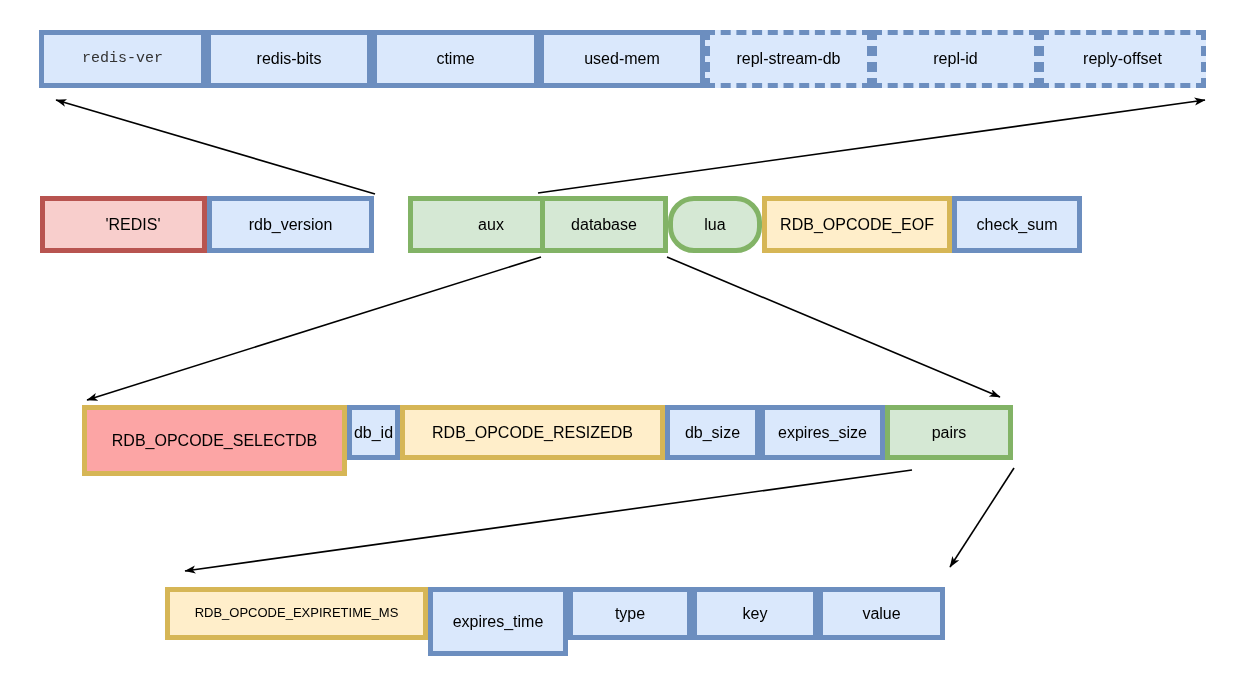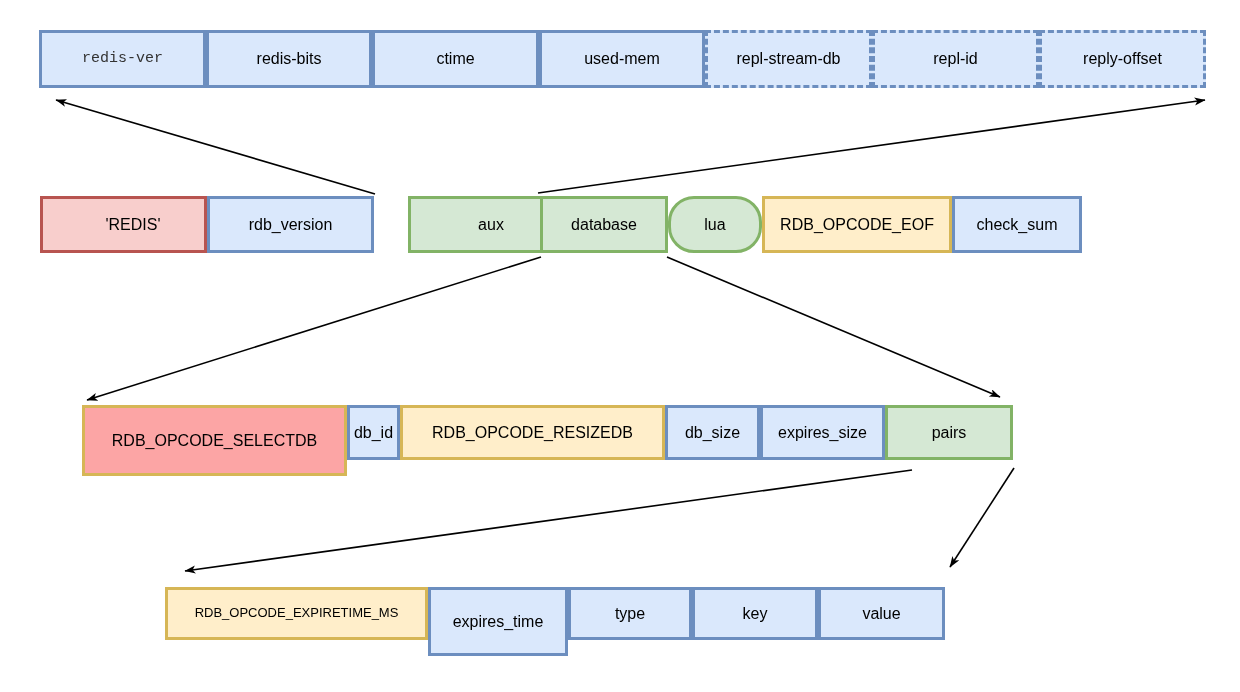--- a/index.html
+++ b/index.html
@@ -11,21 +11,21 @@
     overflow: hidden;
     font-family: "Liberation Sans", sans-serif;
   }
   .cell {
     position: absolute;
     box-sizing: border-box;
     display: flex;
     align-items: center;
     justify-content: center;
     text-align: center;
-    border: 3px solid #4c1d95;
+    border: 5px solid #4c1d95;
     font-size: 16px;
     color: #000000;
     white-space: nowrap;
     line-height: 1.1;
   }
   .cell.dashed { border-style: dashed; }
   .cell.mono {
     font-family: "Liberation Mono", "DejaVu Sans Mono", monospace;
     font-size: 15px;
     color: #333333;

